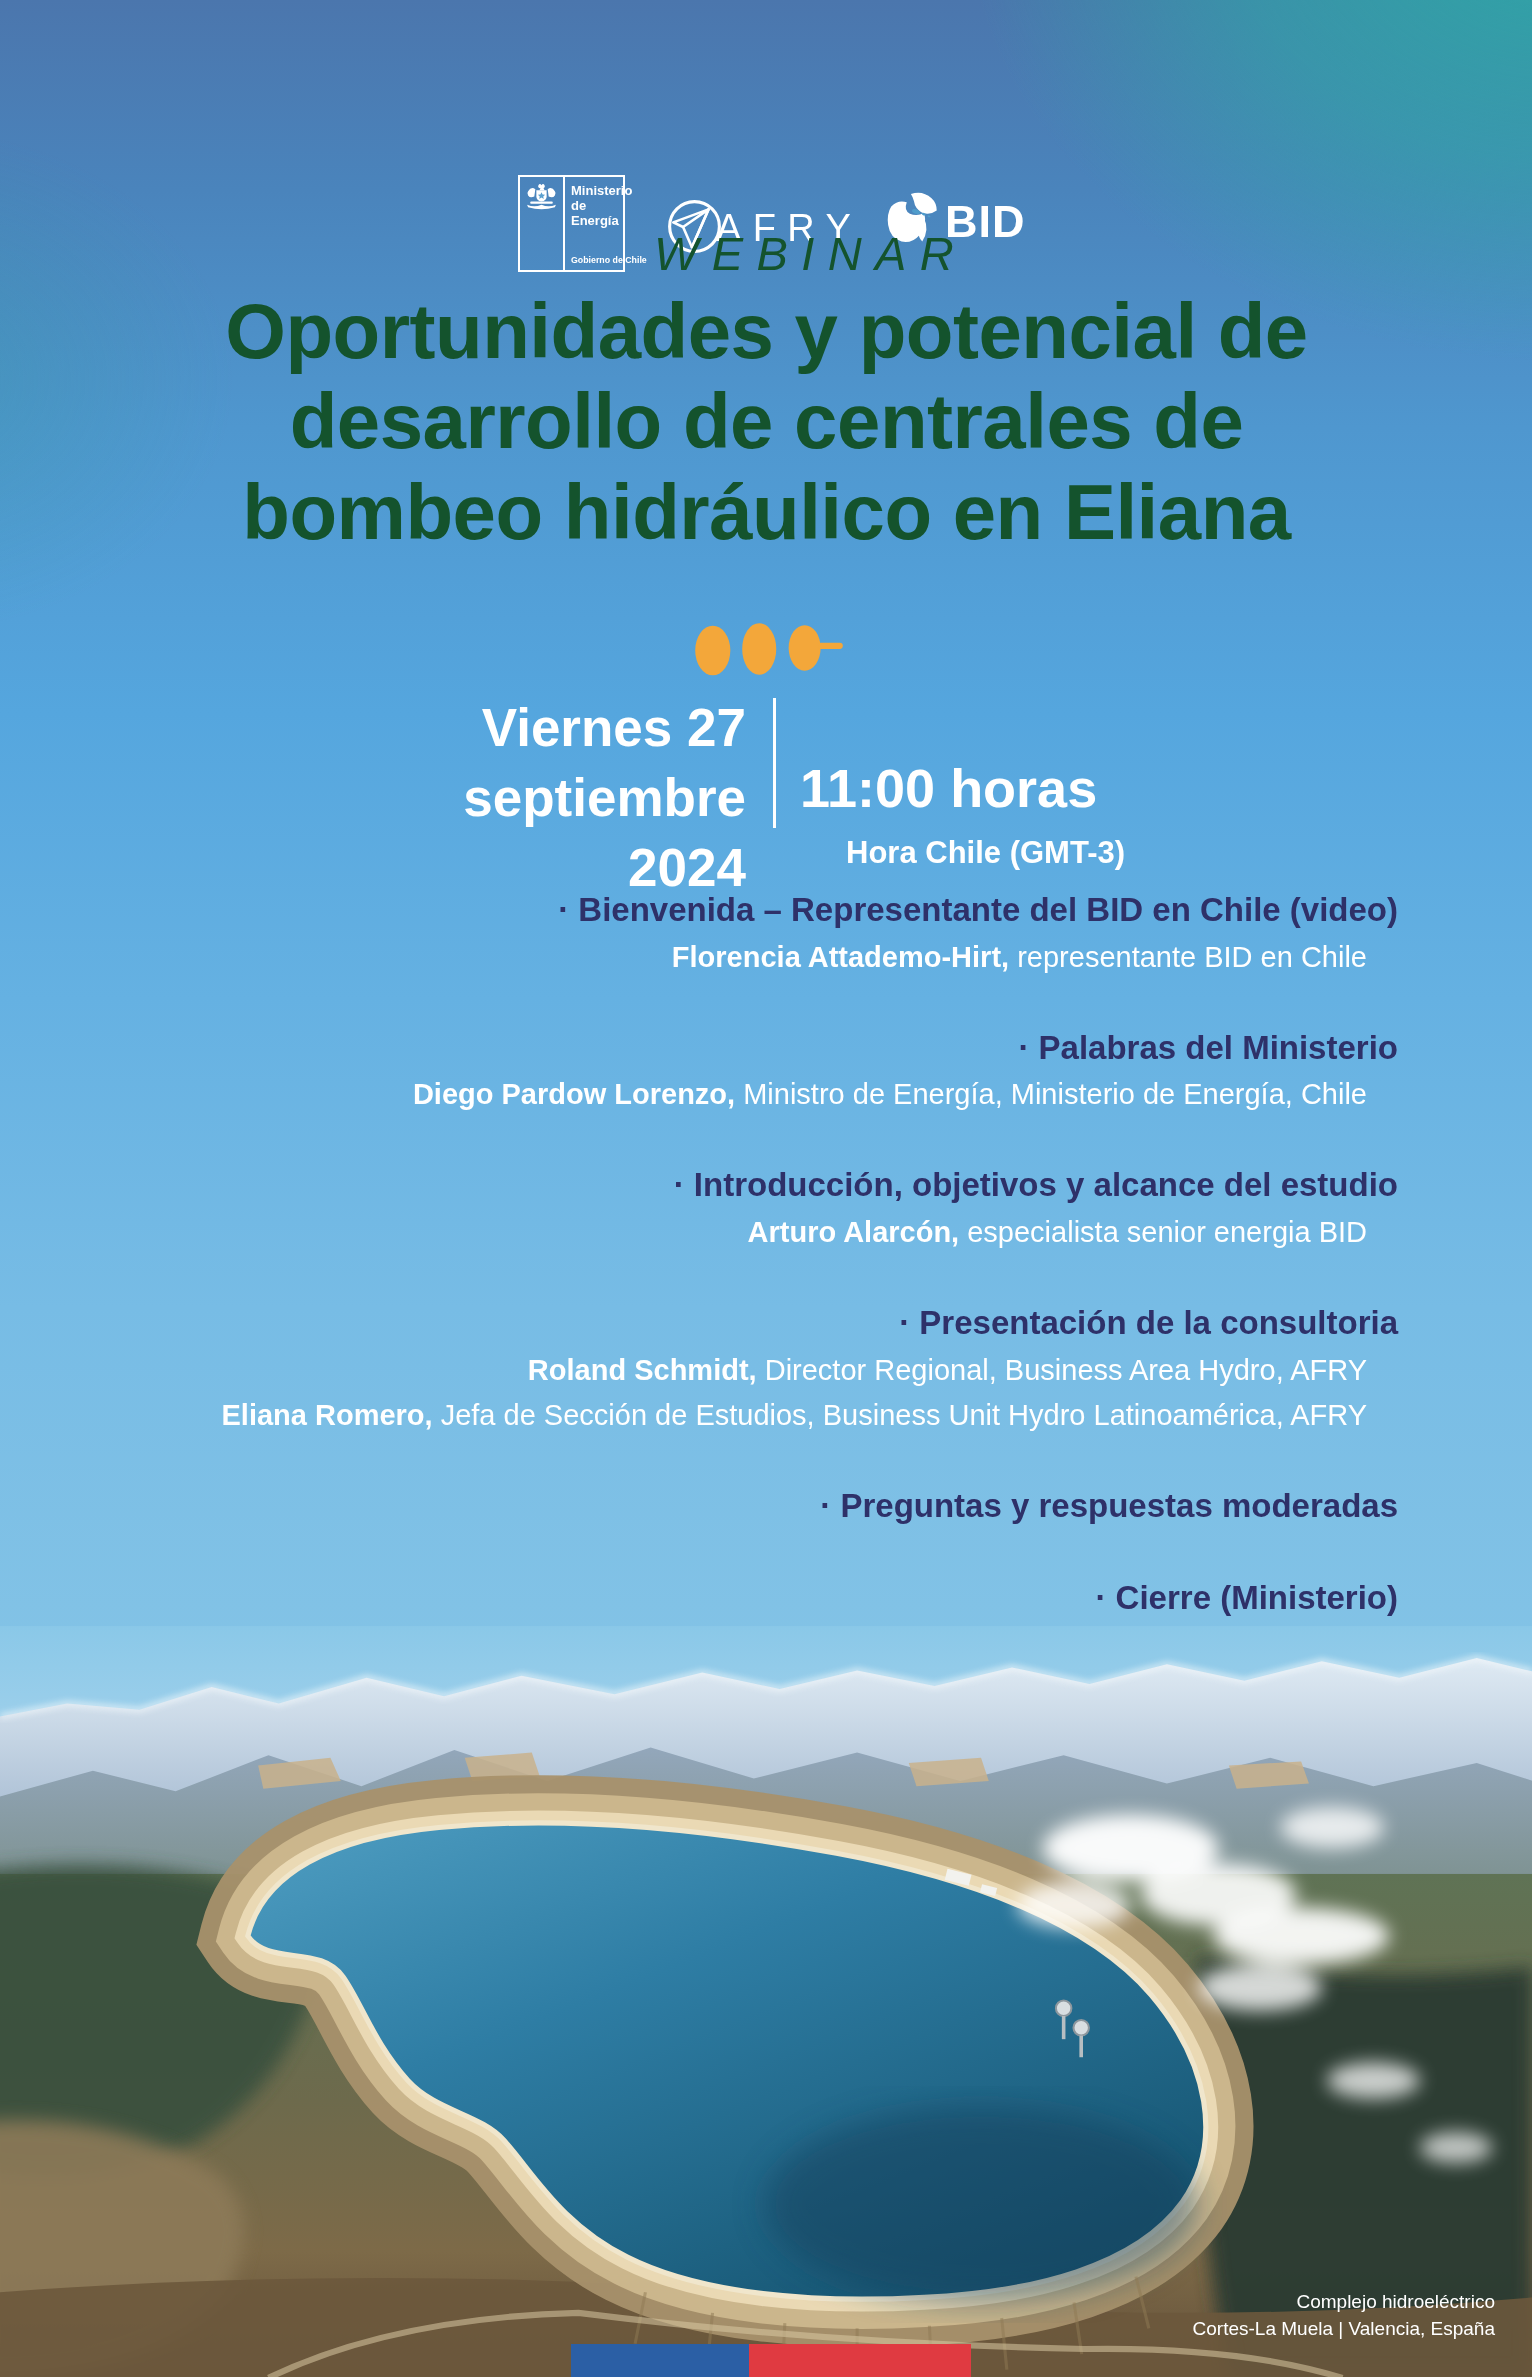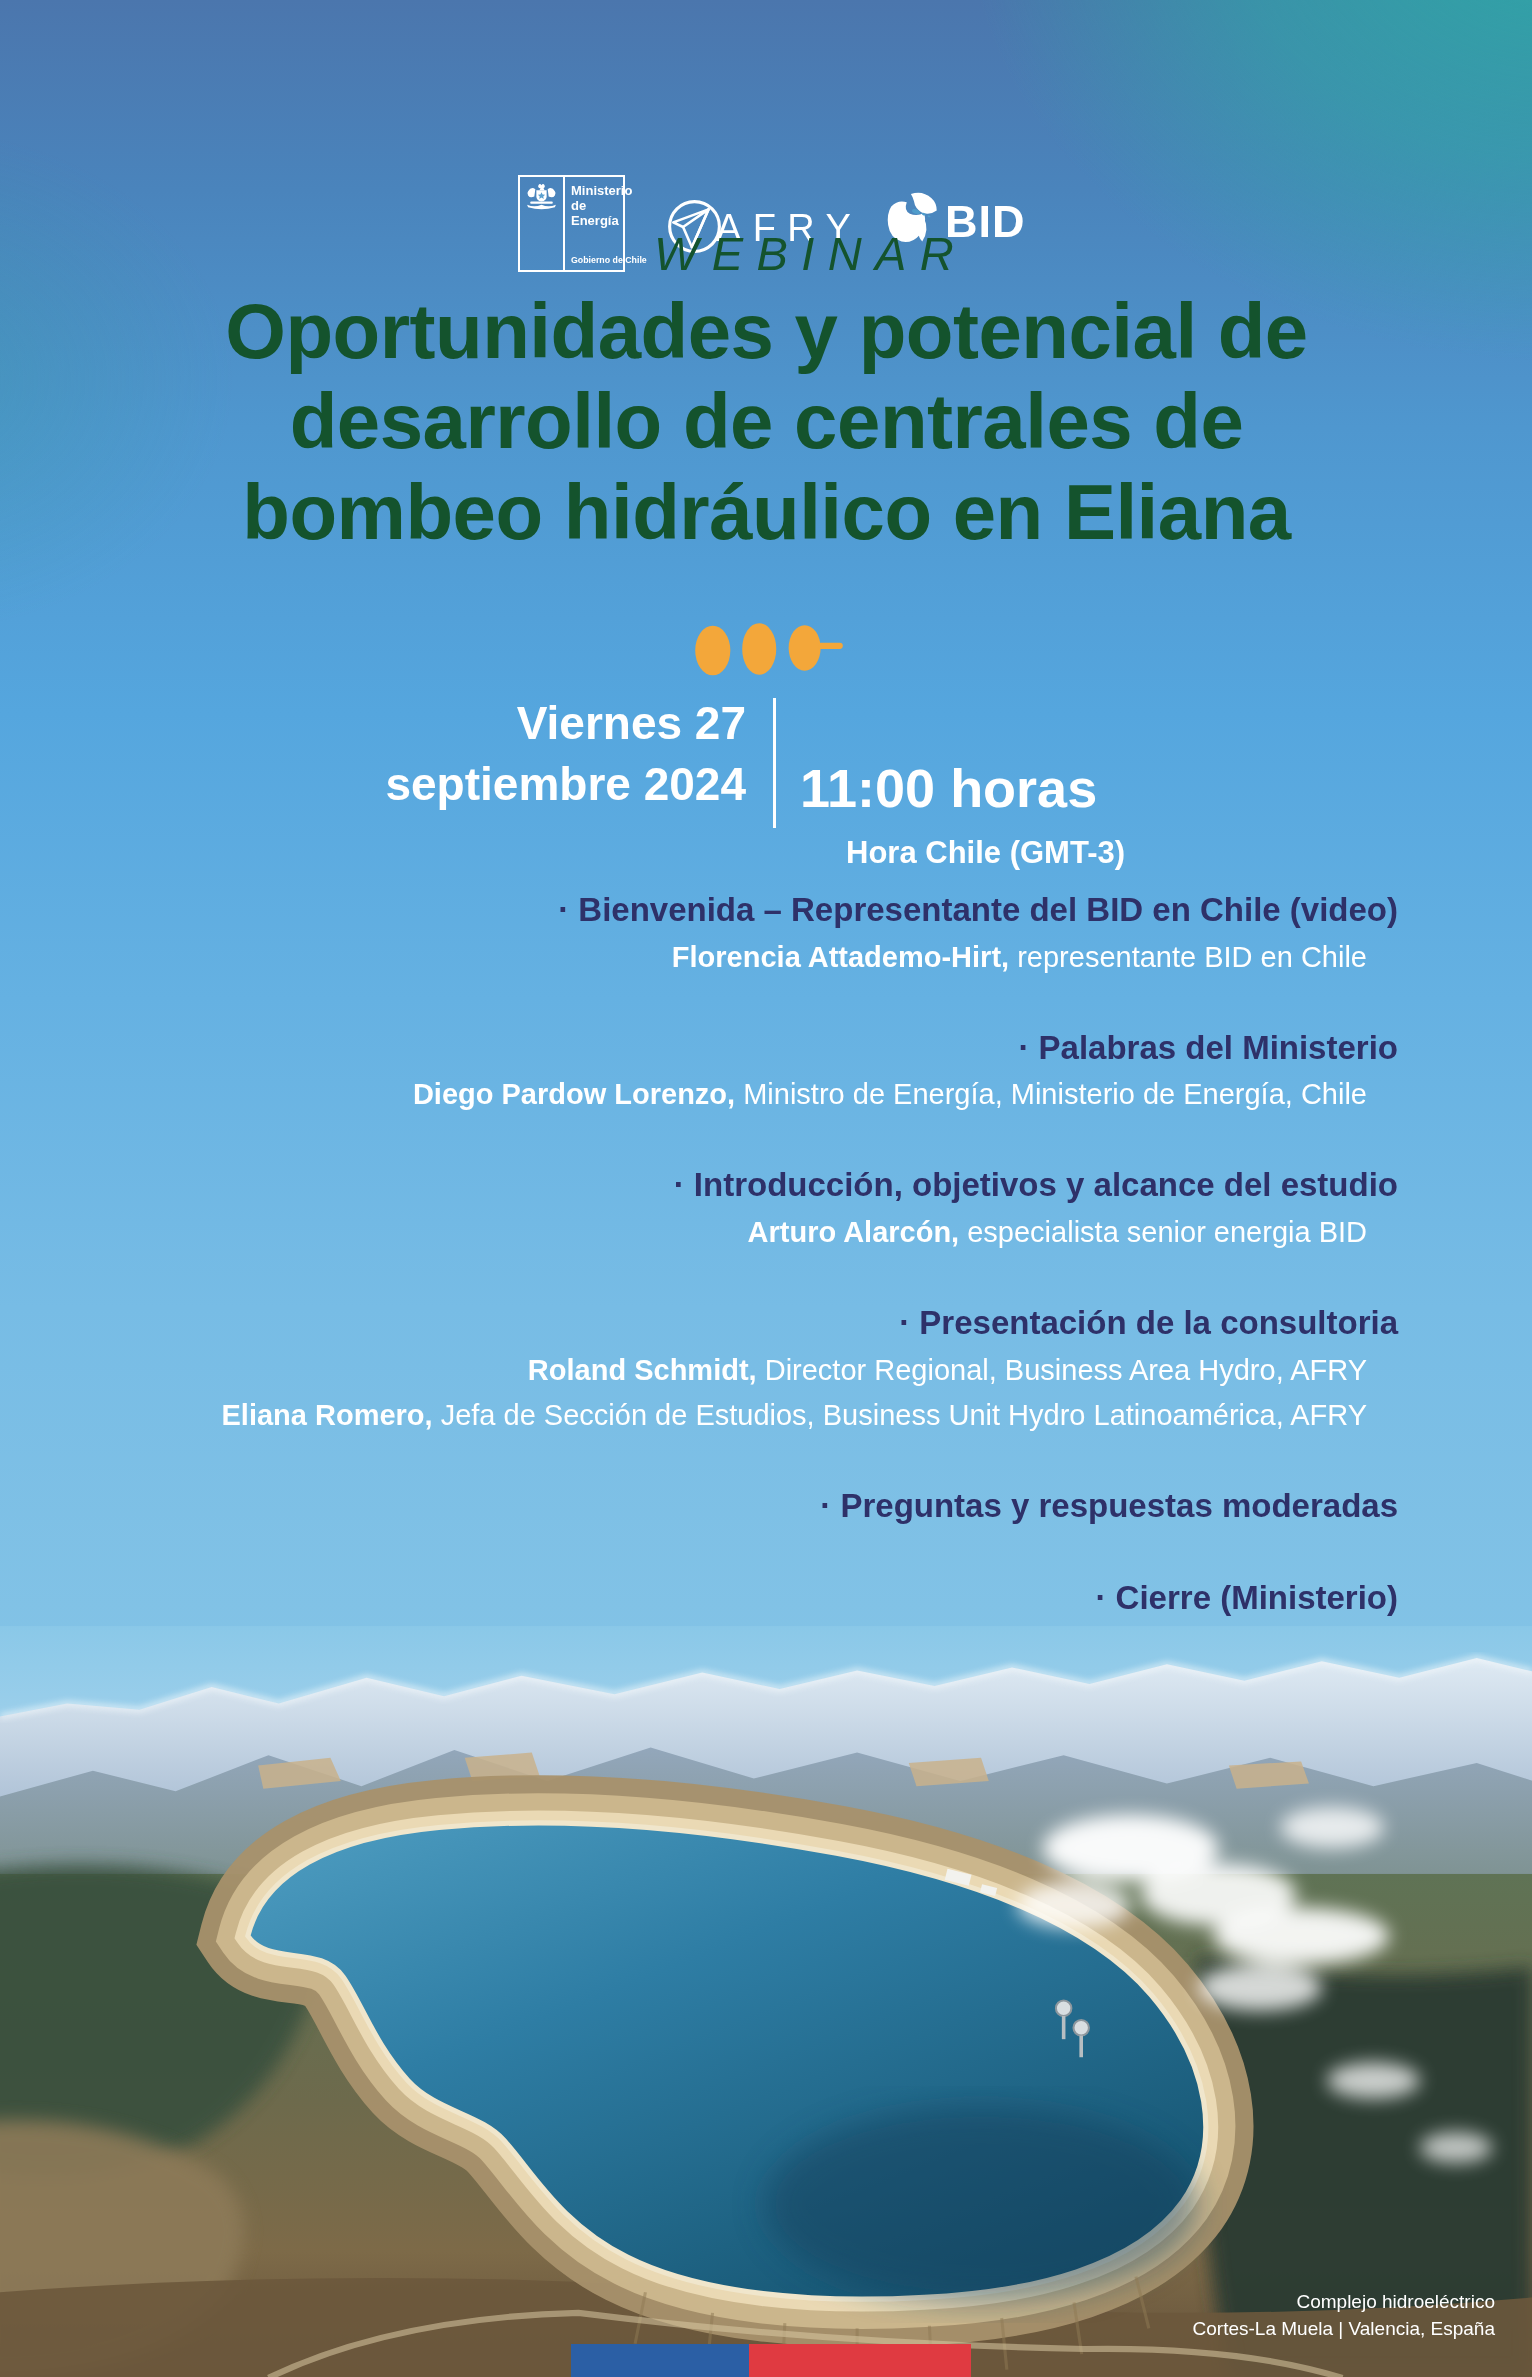--- a/index.html
+++ b/index.html
@@ -25,21 +25,21 @@
   #bid-text{left:61px;top:4.1px;font-size:45px;font-weight:bold;letter-spacing:1px;color:#fff;}
   
   #webinar{top:226px;left:0;width:100%;text-align:center;color:#14532d;
     font-size:47px;font-style:italic;font-weight:300;letter-spacing:13.4px;padding-left:44px;}
   #title{top:286px;left:0;width:100%;text-align:center;color:#14532d;
     font-size:78px;font-weight:bold;line-height:1.16;letter-spacing:-0.5px;}
   
   #dots{top:622px;left:688px;}
   
   #date-block{top:693px;left:333px;width:413px;text-align:right;color:#fff;
-    font-weight:bold;font-size:46px;line-height:1.32;}
+    font-weight:bold;font-size:53px;line-height:1.32;}
   #sched-divider{top:698px;left:773px;width:3.1px;height:130px;background:#fff;}
   #time-block{top:713px;left:800px;color:#fff;}
   #time-main{font-weight:bold;font-size:54px;line-height:1;margin-top:48px;}
   #time-zone{font-weight:bold;font-size:31px;line-height:1;margin-top:22px;margin-left:46px;}
   
   #agenda{top:889px;left:139px;width:1259px;text-align:right;}
   .ag-item{margin-bottom:51px;}
   .ag-head{color:#2e3169;font-weight:bold;font-size:33px;line-height:1.25;}
   .ag-speaker{color:#fff;font-size:29px;line-height:1.28;margin-top:8.3px;width:1228px;}
   .ag-speaker .nm{font-weight:bold;}

